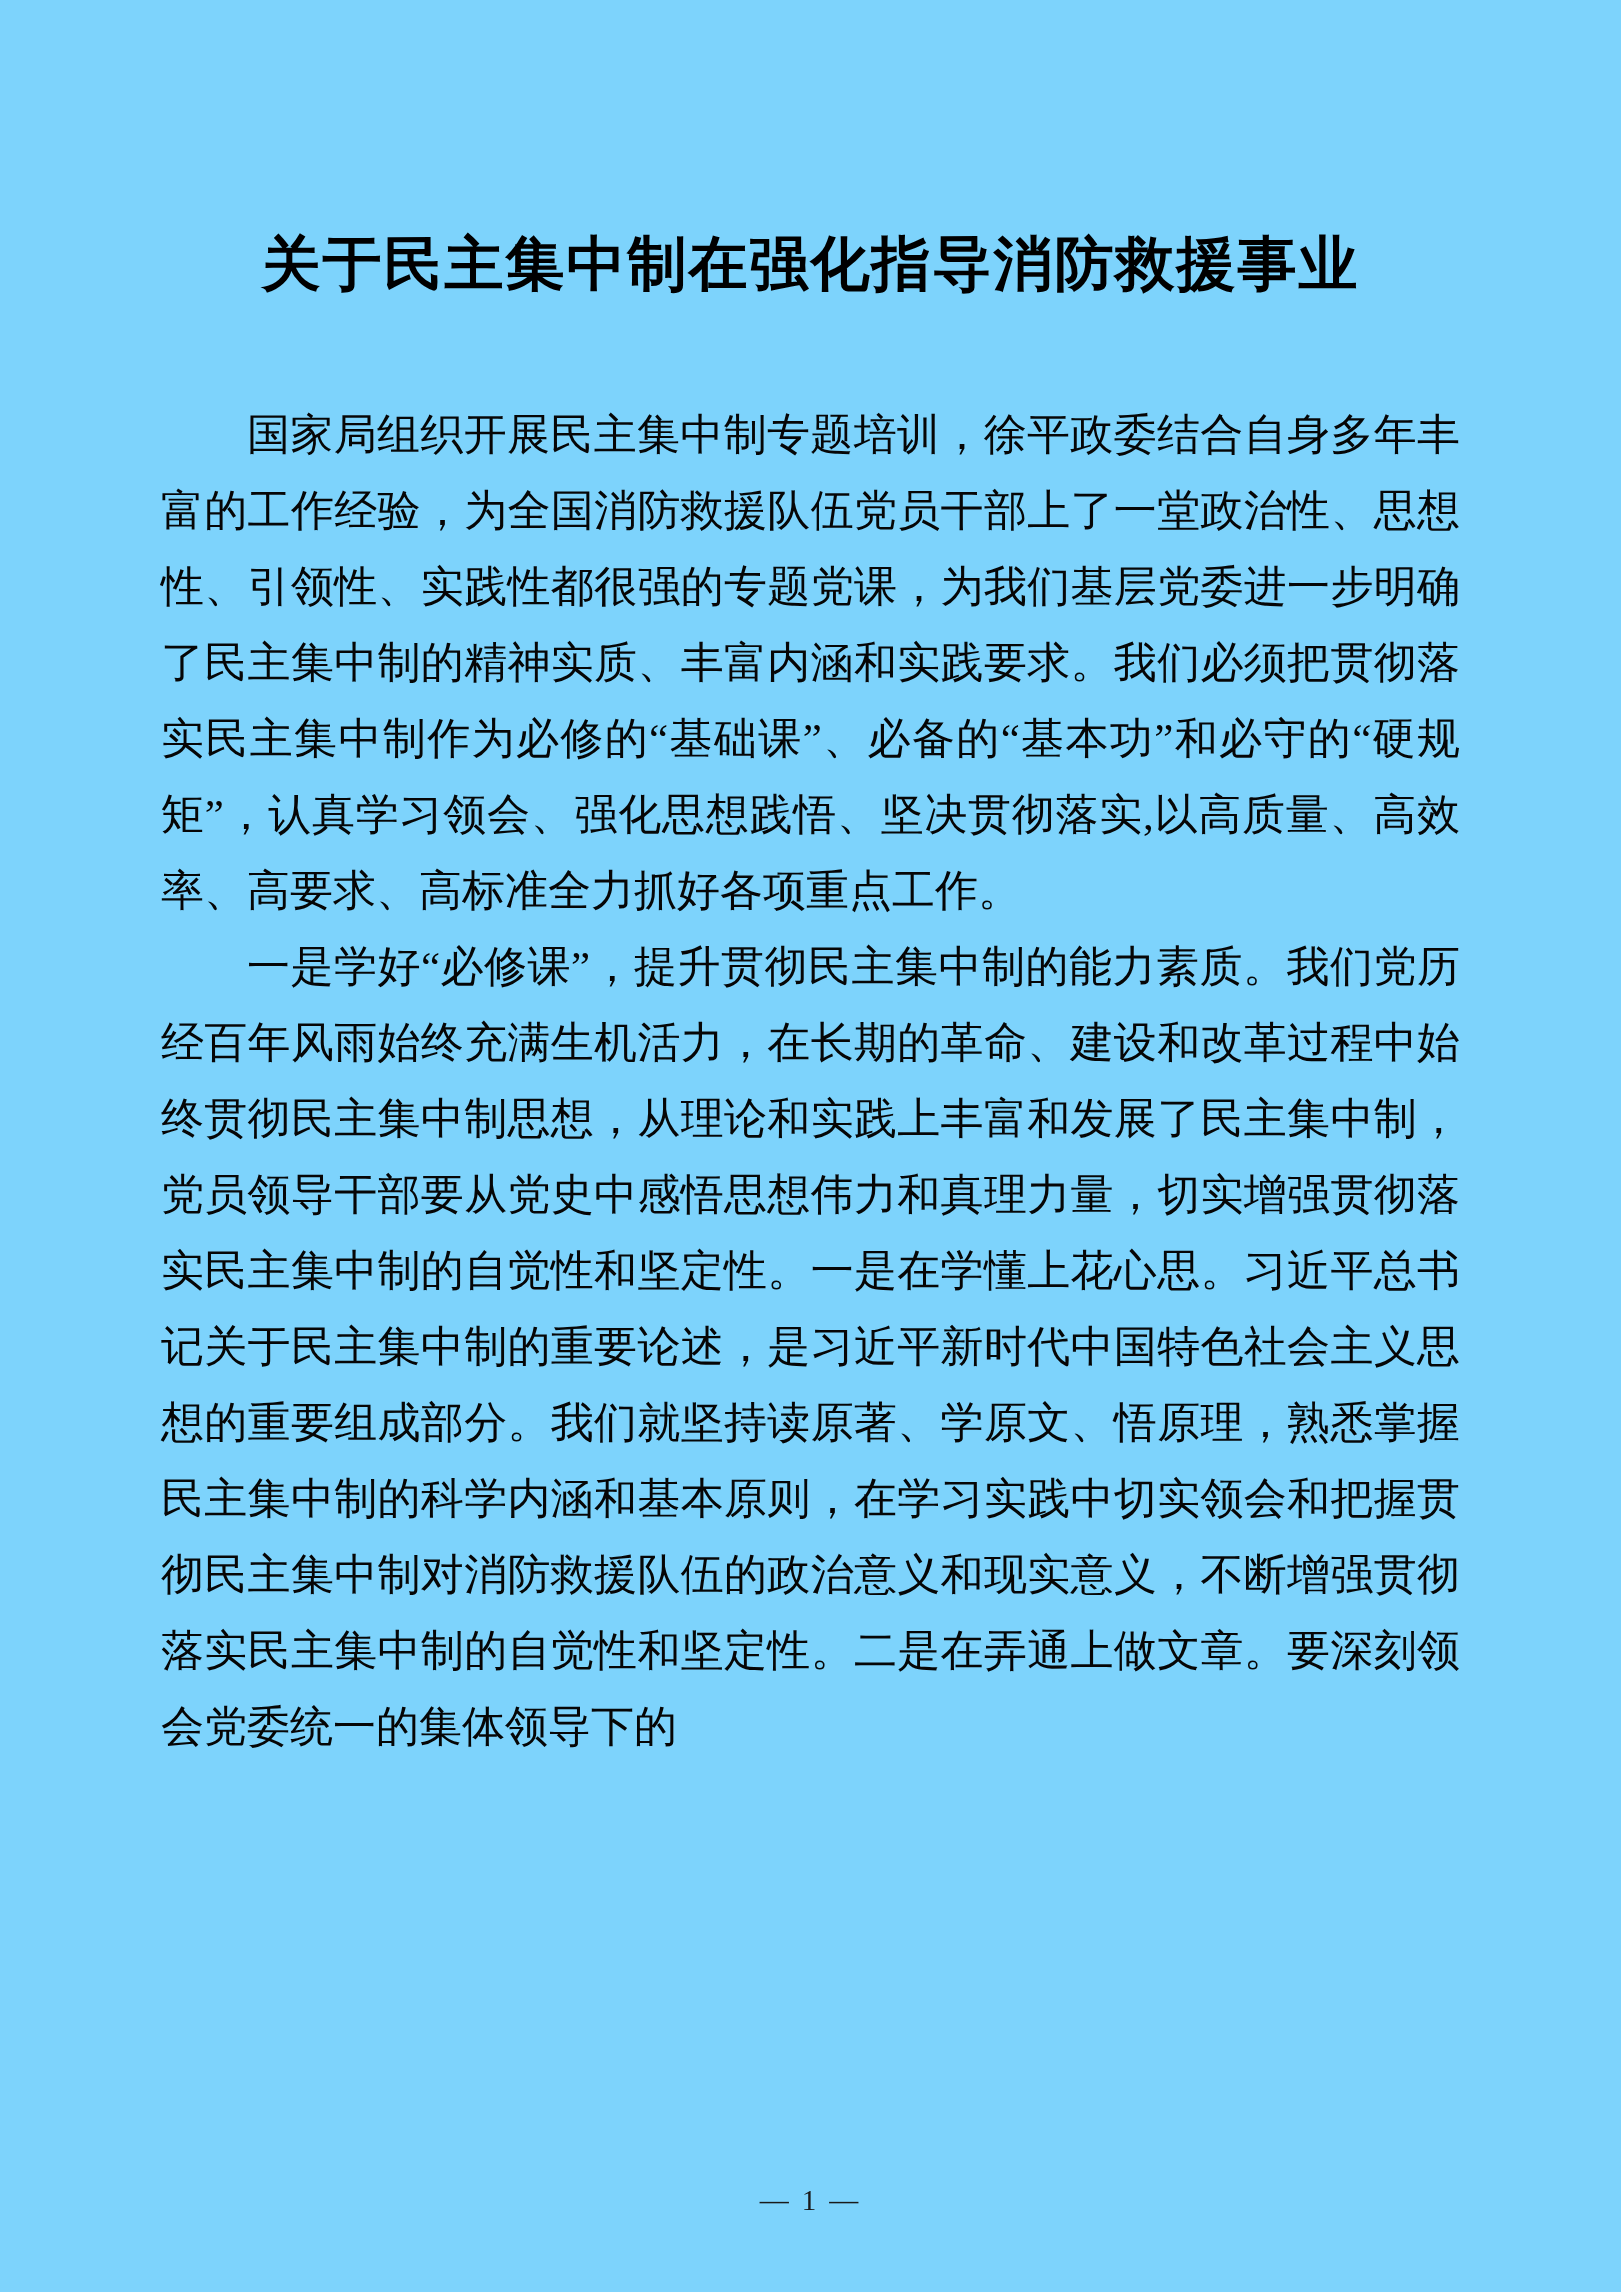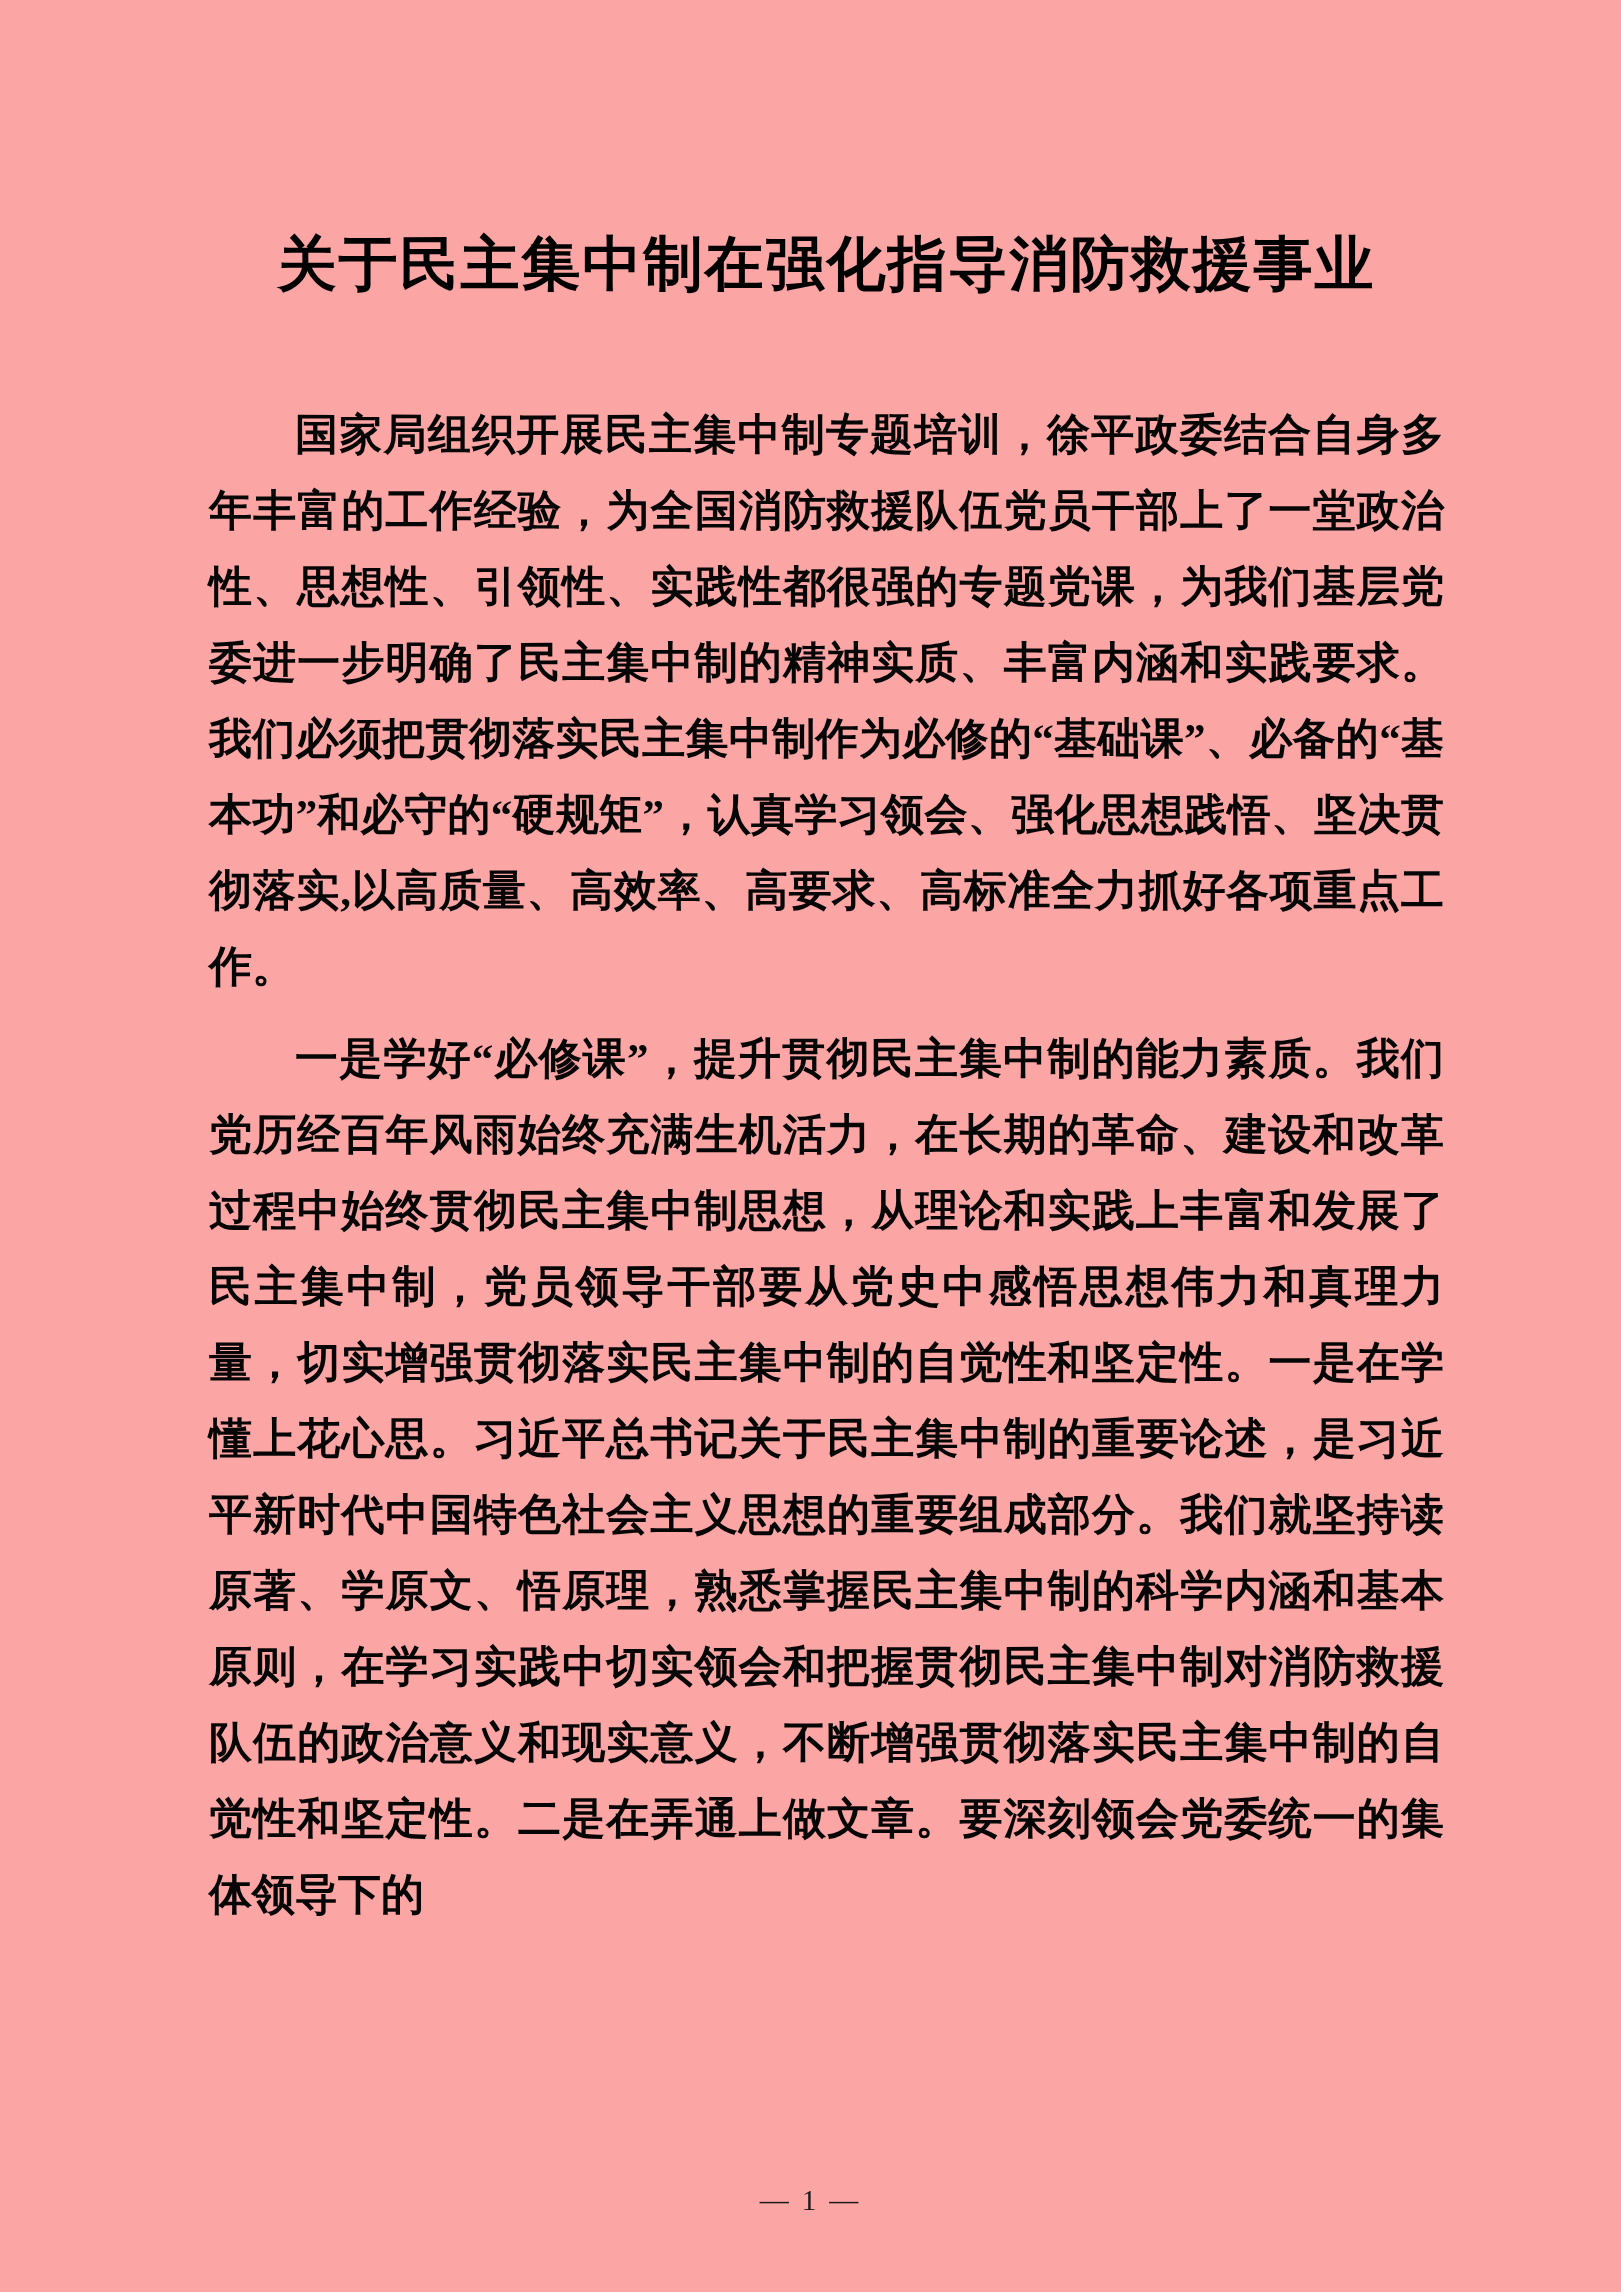--- a/index.html
+++ b/index.html
@@ -11,47 +11,45 @@
     height: 2293px;
     background: #ffffff;
     position: relative;
     overflow: hidden;
     font-family: "Liberation Serif", serif;
     color: #000000;
   }
   .page {
     position: absolute;
     inset: 0;
-    background: #fca5a5;
-    padding-left: 32px;
+    background: #7dd3fc;
   }
   .doc-title {
     margin: 221px 157px 0 157px;
     text-align: center;
     font-family: "Liberation Sans", sans-serif;
     font-weight: 700;
     font-size: 59px;
     line-height: 86px;
     letter-spacing: 2px;
     color: #000000;
   }
   .doc-body {
     margin: 90px 161px 0 161px;
     font-size: 43px;
     line-height: 76px;
     text-align: justify;
     text-justify: inter-ideograph;
     color: #060606;
   }
   .doc-body p {
-    margin: 16px;
+    margin: 0;
     padding: 0;
     text-indent: 86px; 
     word-break: break-all;
-    font-weight: bold;
   }
   .page-footer {
     position: absolute;
     left: 0;
     right: 0;
     bottom: 76px;
     text-align: center;
     font-size: 29px;
     letter-spacing: 2.9px;
     color: #1a1a1a;

